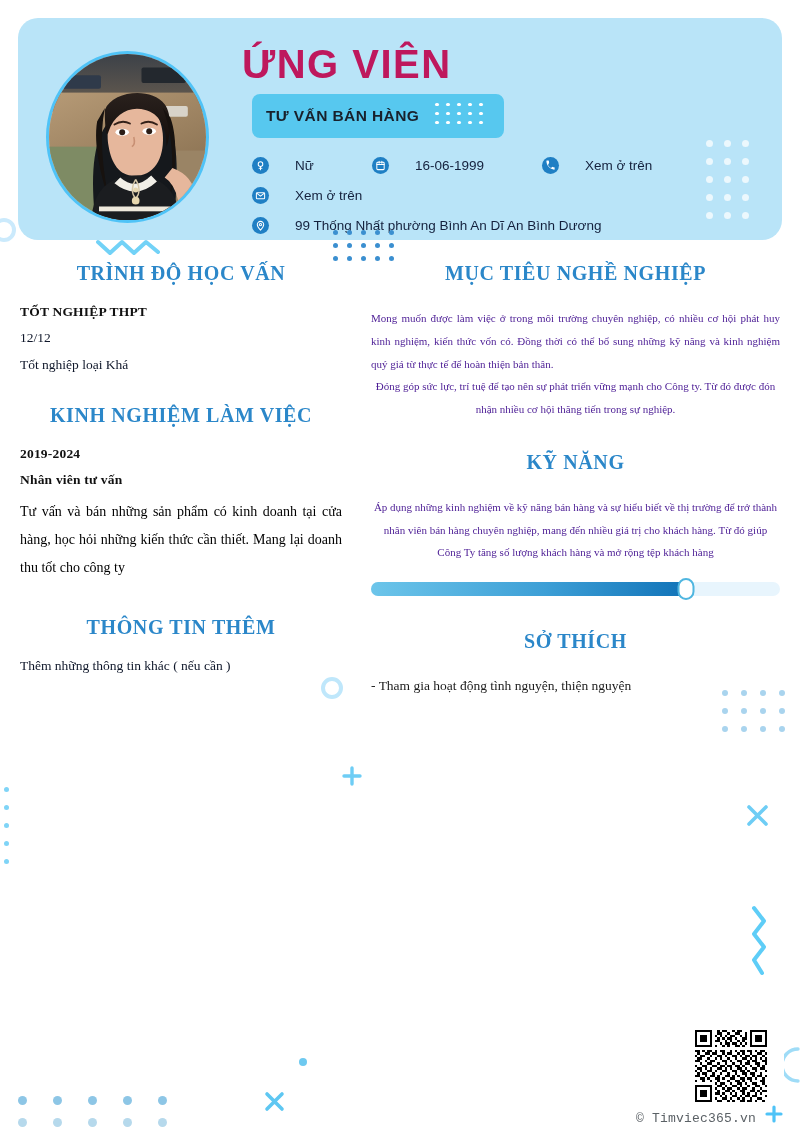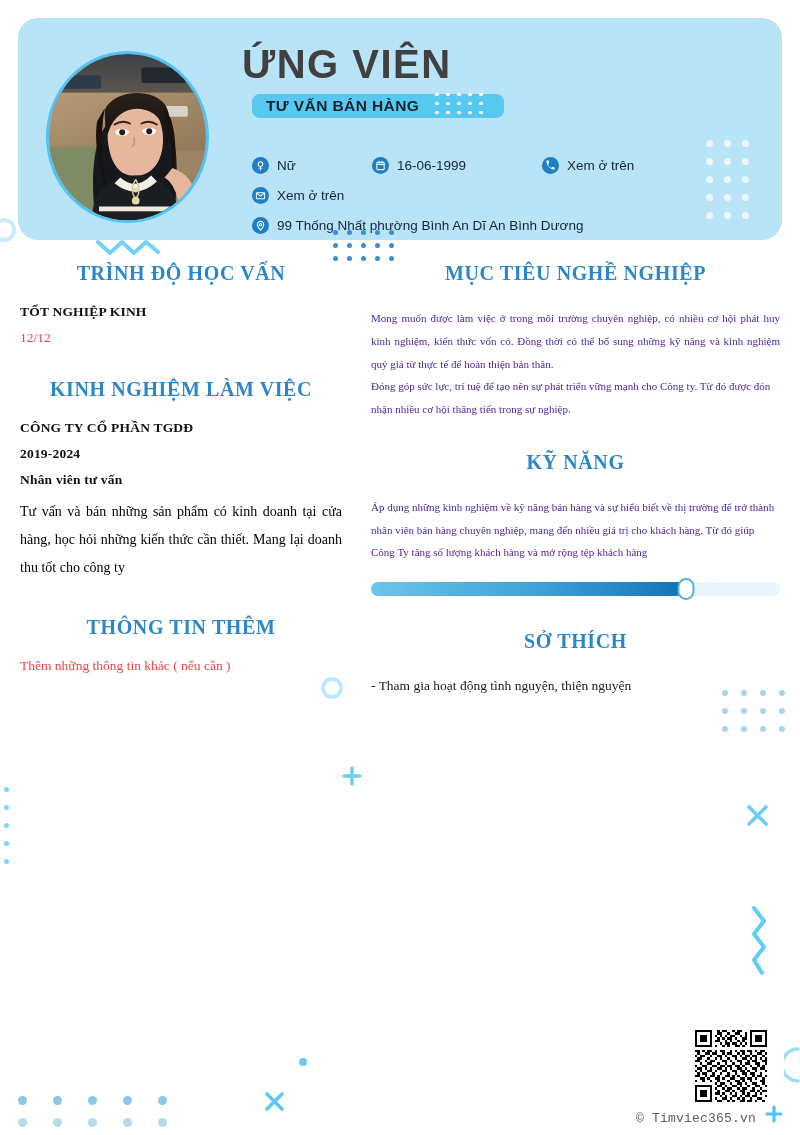--- a/index.html
+++ b/index.html
@@ -53,29 +53,29 @@
   }
   .photo-svg { display:block; width:100%; height:100%; }
 
   .name {
     position: absolute;
     left: 224px;
     top: 24px;
     font-size: 40px;
     font-weight: 700;
     letter-spacing: 1.5px;
-    color: #404040;
+    color: #be185d;
     font-family: "Liberation Sans", sans-serif;
   }
 
   .job-badge {
     position: absolute;
     left: 234px;
     top: 76px;
-    height: 24px;
+    height: 44px;
     min-width: 240px;
     background: #57c8ef;
     border-radius: 8px;
     display: flex;
     align-items: center;
     padding: 0 14px;
   }
   .job-badge .jt {
     font-size: 15.5px;
     font-weight: 700;
@@ -90,21 +90,21 @@
     grid-template-rows: repeat(3, 9px);
   }
   .badge-dots i { width:3.5px; height:3.5px; border-radius:50%; background:#fff; display:block; }
 
   .contacts { position: absolute; left: 234px; top: 132px; width: 520px; }
   .crow { display: flex; align-items: center; height: 30px; }
   .citem { display: flex; align-items: center; }
   .citem .ctext {
     font-size: 13.5px;
     color: #14213d;
-    margin-left: 8px;
+    margin-left: 26px;
     white-space: nowrap;
   }
   .cic {
     width: 17px; height: 17px;
     border-radius: 50%;
     background: #1f7fc4;
     display: inline-flex;
     align-items: center;
     justify-content: center;
     flex: 0 0 auto;
@@ -187,36 +187,36 @@
 
   .item-bold {
     font-size: 13.5px;
     font-weight: 700;
     color: #111;
     line-height: 1.95;
     letter-spacing: .2px;
   }
   .item-norm {
     font-size: 13.5px;
-    color: #ef4444;
+    color: #0f172a;
     line-height: 1.95;
   }
   .para {
     font-size: 14px;
     color: #000000;
     line-height: 2.0;
     text-align: justify;
   }
   .para-r {
     font-size: 11px;
     color: #4c1d95;
     line-height: 2.07;
     text-align: justify;
   }
-  .para-r.last { text-align: left; }
+  .para-r.last { text-align: center; }
 
   
   .skillbar {
     position: relative;
     margin-top: 18px;
     height: 14px;
     width: 409px;
     border-radius: 7px;
     background: #e8f5fd;
   }
@@ -478,27 +478,27 @@
 <div class="dec dot-solo"></div>
 
 <svg class="dec arc-right" width="20" height="40" viewBox="0 0 20 40">
   <path d="M14 4 A16 16 0 0 0 14 36" fill="none" stroke="#9fdcf7" stroke-width="3.4" stroke-linecap="round"></path>
 </svg>
 
 <div class="col-left">
 
   <div class="sec">
     <div class="sec-title">TRÌNH ĐỘ HỌC VẤN</div>
-    <div class="item-bold">TỐT NGHIỆP KINH</div>
+    <div class="item-bold">TỐT NGHIỆP THPT</div>
     <div class="item-norm">12/12</div>
+    <div class="item-norm">Tốt nghiệp loại Khá</div>
   </div>
 
   <div class="sec" style="margin-top:26px">
     <div class="sec-title">KINH NGHIỆM LÀM VIỆC</div>
-    <div class="item-bold">CÔNG TY CỔ PHẦN TGDĐ</div>
     <div class="item-bold">2019-2024</div>
     <div class="item-bold">Nhân viên tư vấn</div>
     <div class="para" style="margin-top:4px">Tư vấn và bán những sản phẩm có kinh doanh tại cửa hàng, học hỏi những kiến thức cần thiết. Mang lại doanh thu tốt cho công ty</div>
   </div>
 
   <div class="sec" style="margin-top:34px">
     <div class="sec-title">THÔNG TIN THÊM</div>
     <div class="item-norm">Thêm những thông tin khác ( nếu cần )</div>
   </div>
 </div>

